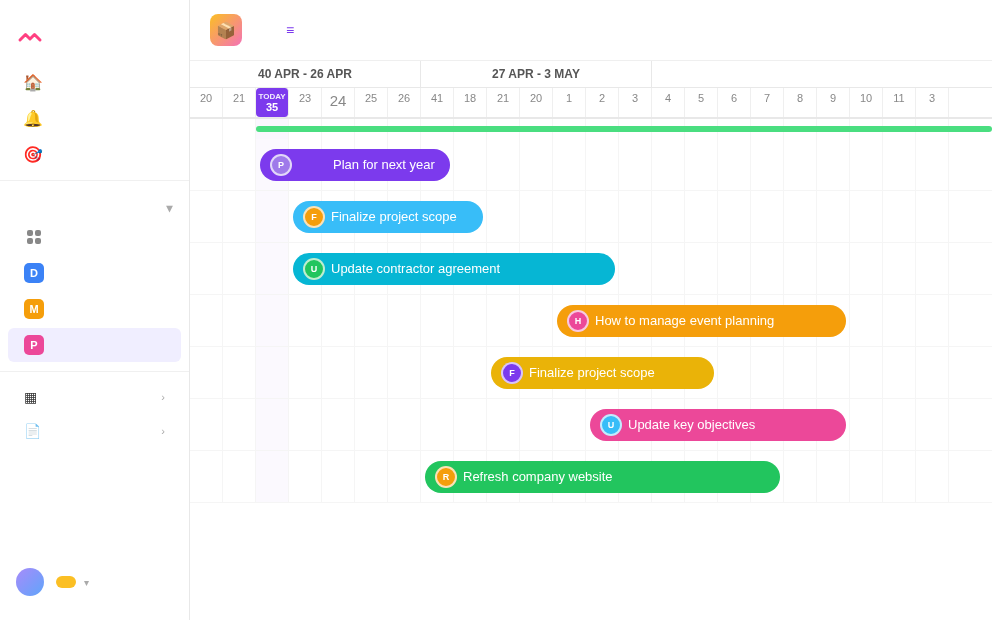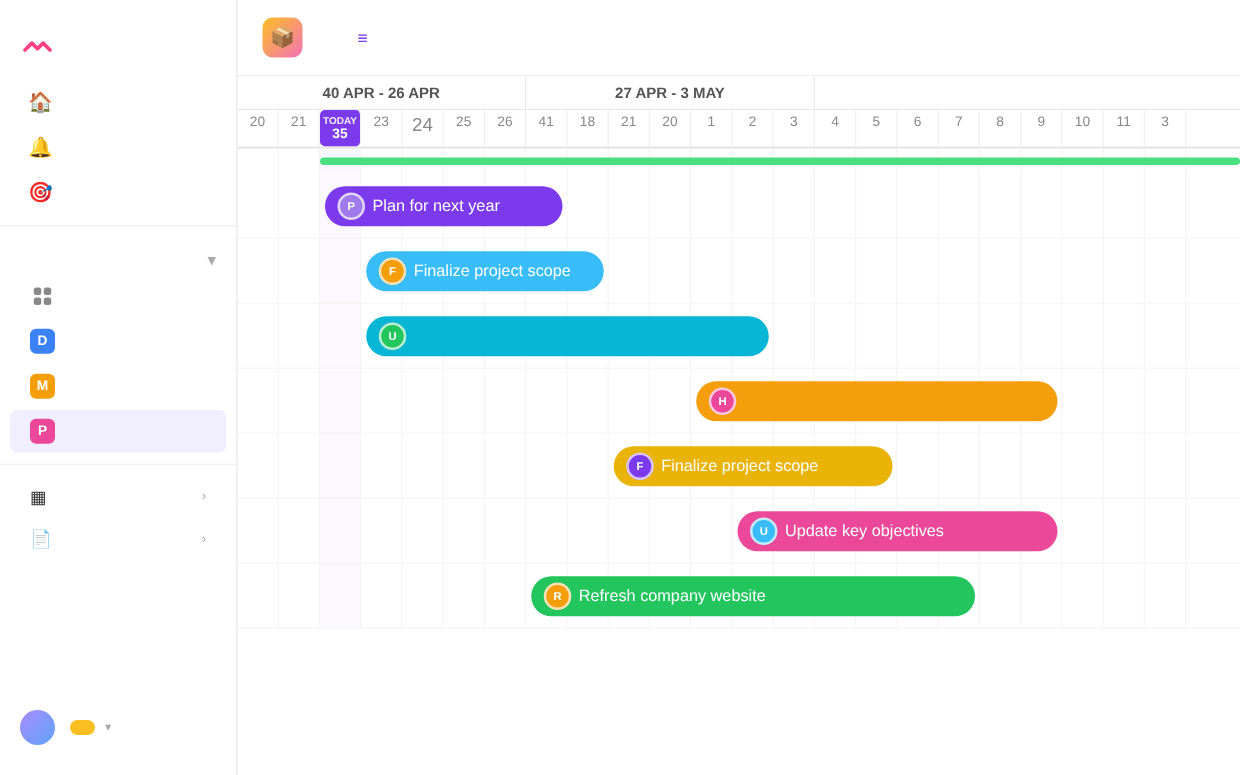--- a/index.html
+++ b/index.html
@@ -227,21 +227,21 @@
         <div style="min-width: 33px; width: 33px; height: 100%; border-right: 1px solid rgb(245, 245, 245); flex-shrink: 0;"></div>
         <div style="min-width: 33px; width: 33px; height: 100%; border-right: 1px solid rgb(245, 245, 245); flex-shrink: 0;"></div>
         <div style="min-width: 33px; width: 33px; height: 100%; border-right: 1px solid rgb(245, 245, 245); flex-shrink: 0;"></div>
         <div style="min-width: 33px; width: 33px; height: 100%; border-right: 1px solid rgb(245, 245, 245); flex-shrink: 0;"></div>
         <div style="min-width: 33px; width: 33px; height: 100%; border-right: 1px solid rgb(245, 245, 245); flex-shrink: 0;"></div>
         <div style="min-width: 33px; width: 33px; height: 100%; border-right: 1px solid rgb(245, 245, 245); flex-shrink: 0;"></div>
         <div style="min-width: 33px; width: 33px; height: 100%; border-right: 1px solid rgb(245, 245, 245); flex-shrink: 0;"></div>
         <div style="min-width: 33px; width: 33px; height: 100%; border-right: 1px solid rgb(245, 245, 245); flex-shrink: 0;"></div>
         <div class="task-bar" style="position: absolute; left: 70px; width: 190px; height: 32px; border-radius: 20px; background: rgb(124, 58, 237); display: flex; align-items: center; padding: 0px 10px; font-size: 13px; font-weight: 500; color: rgb(255, 255, 255); white-space: nowrap; overflow: hidden;">
           <div style="width: 22px; height: 22px; border-radius: 50%; background: rgb(159, 122, 234); display: flex; align-items: center; justify-content: center; font-size: 9px; color: rgb(255, 255, 255); font-weight: 700; border: 2px solid rgba(255, 255, 255, 0.7); flex-shrink: 0; margin-right: 6px;">P</div>
-          <span style="overflow: hidden; text-overflow: ellipsis;">Plan for next year</span>
+          <span style="overflow: hidden; text-overflow: ellipsis; margin-left: 35px;">Plan for next year</span>
         </div>
       </div>
       <div style="position: relative; height: 52px; display: flex; align-items: center; border-bottom: 1px solid rgb(245, 245, 245);">
         <div style="min-width: 33px; width: 33px; height: 100%; border-right: 1px solid rgb(245, 245, 245); flex-shrink: 0;"></div>
         <div style="min-width: 33px; width: 33px; height: 100%; border-right: 1px solid rgb(245, 245, 245); flex-shrink: 0;"></div>
         <div style="min-width: 33px; width: 33px; height: 100%; border-right: 1px solid rgb(245, 245, 245); flex-shrink: 0; background: rgba(124, 58, 237, 0.03);"></div>
         <div style="min-width: 33px; width: 33px; height: 100%; border-right: 1px solid rgb(245, 245, 245); flex-shrink: 0;"></div>
         <div style="min-width: 33px; width: 33px; height: 100%; border-right: 1px solid rgb(245, 245, 245); flex-shrink: 0;"></div>
         <div style="min-width: 33px; width: 33px; height: 100%; border-right: 1px solid rgb(245, 245, 245); flex-shrink: 0;"></div>
         <div style="min-width: 33px; width: 33px; height: 100%; border-right: 1px solid rgb(245, 245, 245); flex-shrink: 0;"></div>
@@ -285,20 +285,21 @@
         <div style="min-width: 33px; width: 33px; height: 100%; border-right: 1px solid rgb(245, 245, 245); flex-shrink: 0;"></div>
         <div style="min-width: 33px; width: 33px; height: 100%; border-right: 1px solid rgb(245, 245, 245); flex-shrink: 0;"></div>
         <div style="min-width: 33px; width: 33px; height: 100%; border-right: 1px solid rgb(245, 245, 245); flex-shrink: 0;"></div>
         <div style="min-width: 33px; width: 33px; height: 100%; border-right: 1px solid rgb(245, 245, 245); flex-shrink: 0;"></div>
         <div style="min-width: 33px; width: 33px; height: 100%; border-right: 1px solid rgb(245, 245, 245); flex-shrink: 0;"></div>
         <div style="min-width: 33px; width: 33px; height: 100%; border-right: 1px solid rgb(245, 245, 245); flex-shrink: 0;"></div>
         <div style="min-width: 33px; width: 33px; height: 100%; border-right: 1px solid rgb(245, 245, 245); flex-shrink: 0;"></div>
         <div style="min-width: 33px; width: 33px; height: 100%; border-right: 1px solid rgb(245, 245, 245); flex-shrink: 0;"></div>
         <div class="task-bar" style="position: absolute; left: 103px; width: 322px; height: 32px; border-radius: 20px; background: rgb(6, 182, 212); display: flex; align-items: center; padding: 0px 10px; font-size: 13px; font-weight: 500; color: rgb(255, 255, 255); white-space: nowrap; overflow: hidden;">
           <div style="width: 22px; height: 22px; border-radius: 50%; background: rgb(34, 197, 94); display: flex; align-items: center; justify-content: center; font-size: 9px; color: rgb(255, 255, 255); font-weight: 700; border: 2px solid rgba(255, 255, 255, 0.7); flex-shrink: 0; margin-right: 6px;">U</div>
+          <span style="overflow: hidden; text-overflow: ellipsis;">Update contractor agreement</span>
         </div>
       </div>
       <div style="position: relative; height: 52px; display: flex; align-items: center; border-bottom: 1px solid rgb(245, 245, 245);">
         <div style="min-width: 33px; width: 33px; height: 100%; border-right: 1px solid rgb(245, 245, 245); flex-shrink: 0;"></div>
         <div style="min-width: 33px; width: 33px; height: 100%; border-right: 1px solid rgb(245, 245, 245); flex-shrink: 0;"></div>
         <div style="min-width: 33px; width: 33px; height: 100%; border-right: 1px solid rgb(245, 245, 245); flex-shrink: 0; background: rgba(124, 58, 237, 0.03);"></div>
         <div style="min-width: 33px; width: 33px; height: 100%; border-right: 1px solid rgb(245, 245, 245); flex-shrink: 0;"></div>
         <div style="min-width: 33px; width: 33px; height: 100%; border-right: 1px solid rgb(245, 245, 245); flex-shrink: 0;"></div>
         <div style="min-width: 33px; width: 33px; height: 100%; border-right: 1px solid rgb(245, 245, 245); flex-shrink: 0;"></div>
         <div style="min-width: 33px; width: 33px; height: 100%; border-right: 1px solid rgb(245, 245, 245); flex-shrink: 0;"></div>
@@ -313,20 +314,21 @@
         <div style="min-width: 33px; width: 33px; height: 100%; border-right: 1px solid rgb(245, 245, 245); flex-shrink: 0;"></div>
         <div style="min-width: 33px; width: 33px; height: 100%; border-right: 1px solid rgb(245, 245, 245); flex-shrink: 0;"></div>
         <div style="min-width: 33px; width: 33px; height: 100%; border-right: 1px solid rgb(245, 245, 245); flex-shrink: 0;"></div>
         <div style="min-width: 33px; width: 33px; height: 100%; border-right: 1px solid rgb(245, 245, 245); flex-shrink: 0;"></div>
         <div style="min-width: 33px; width: 33px; height: 100%; border-right: 1px solid rgb(245, 245, 245); flex-shrink: 0;"></div>
         <div style="min-width: 33px; width: 33px; height: 100%; border-right: 1px solid rgb(245, 245, 245); flex-shrink: 0;"></div>
         <div style="min-width: 33px; width: 33px; height: 100%; border-right: 1px solid rgb(245, 245, 245); flex-shrink: 0;"></div>
         <div style="min-width: 33px; width: 33px; height: 100%; border-right: 1px solid rgb(245, 245, 245); flex-shrink: 0;"></div>
         <div class="task-bar" style="position: absolute; left: 367px; width: 289px; height: 32px; border-radius: 20px; background: rgb(245, 158, 11); display: flex; align-items: center; padding: 0px 10px; font-size: 13px; font-weight: 500; color: rgb(255, 255, 255); white-space: nowrap; overflow: hidden;">
           <div style="width: 22px; height: 22px; border-radius: 50%; background: rgb(236, 72, 153); display: flex; align-items: center; justify-content: center; font-size: 9px; color: rgb(255, 255, 255); font-weight: 700; border: 2px solid rgba(255, 255, 255, 0.7); flex-shrink: 0; margin-right: 6px;">H</div>
+          <span style="overflow: hidden; text-overflow: ellipsis;">How to manage event planning</span>
         </div>
       </div>
       <div style="position: relative; height: 52px; display: flex; align-items: center; border-bottom: 1px solid rgb(245, 245, 245);">
         <div style="min-width: 33px; width: 33px; height: 100%; border-right: 1px solid rgb(245, 245, 245); flex-shrink: 0;"></div>
         <div style="min-width: 33px; width: 33px; height: 100%; border-right: 1px solid rgb(245, 245, 245); flex-shrink: 0;"></div>
         <div style="min-width: 33px; width: 33px; height: 100%; border-right: 1px solid rgb(245, 245, 245); flex-shrink: 0; background: rgba(124, 58, 237, 0.03);"></div>
         <div style="min-width: 33px; width: 33px; height: 100%; border-right: 1px solid rgb(245, 245, 245); flex-shrink: 0;"></div>
         <div style="min-width: 33px; width: 33px; height: 100%; border-right: 1px solid rgb(245, 245, 245); flex-shrink: 0;"></div>
         <div style="min-width: 33px; width: 33px; height: 100%; border-right: 1px solid rgb(245, 245, 245); flex-shrink: 0;"></div>
         <div style="min-width: 33px; width: 33px; height: 100%; border-right: 1px solid rgb(245, 245, 245); flex-shrink: 0;"></div>

